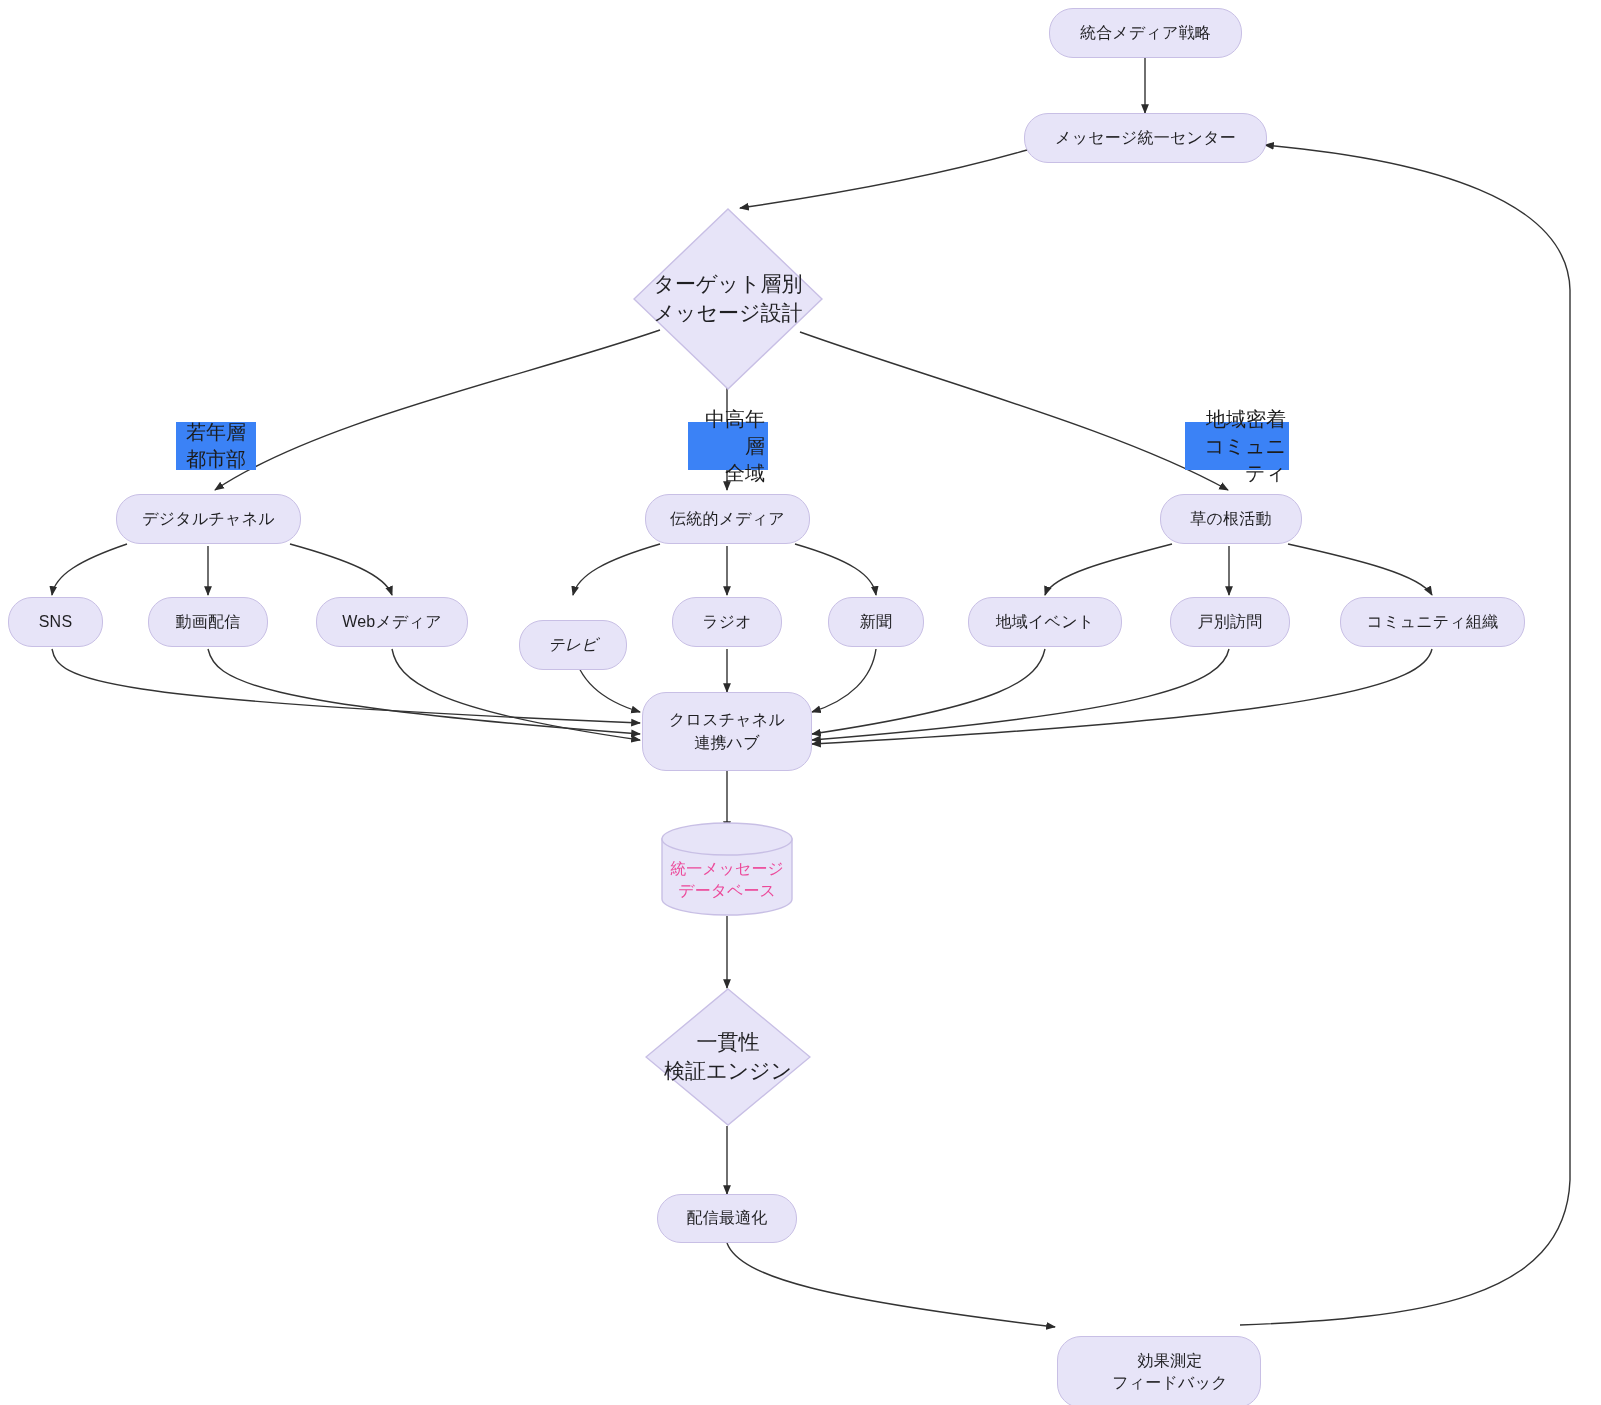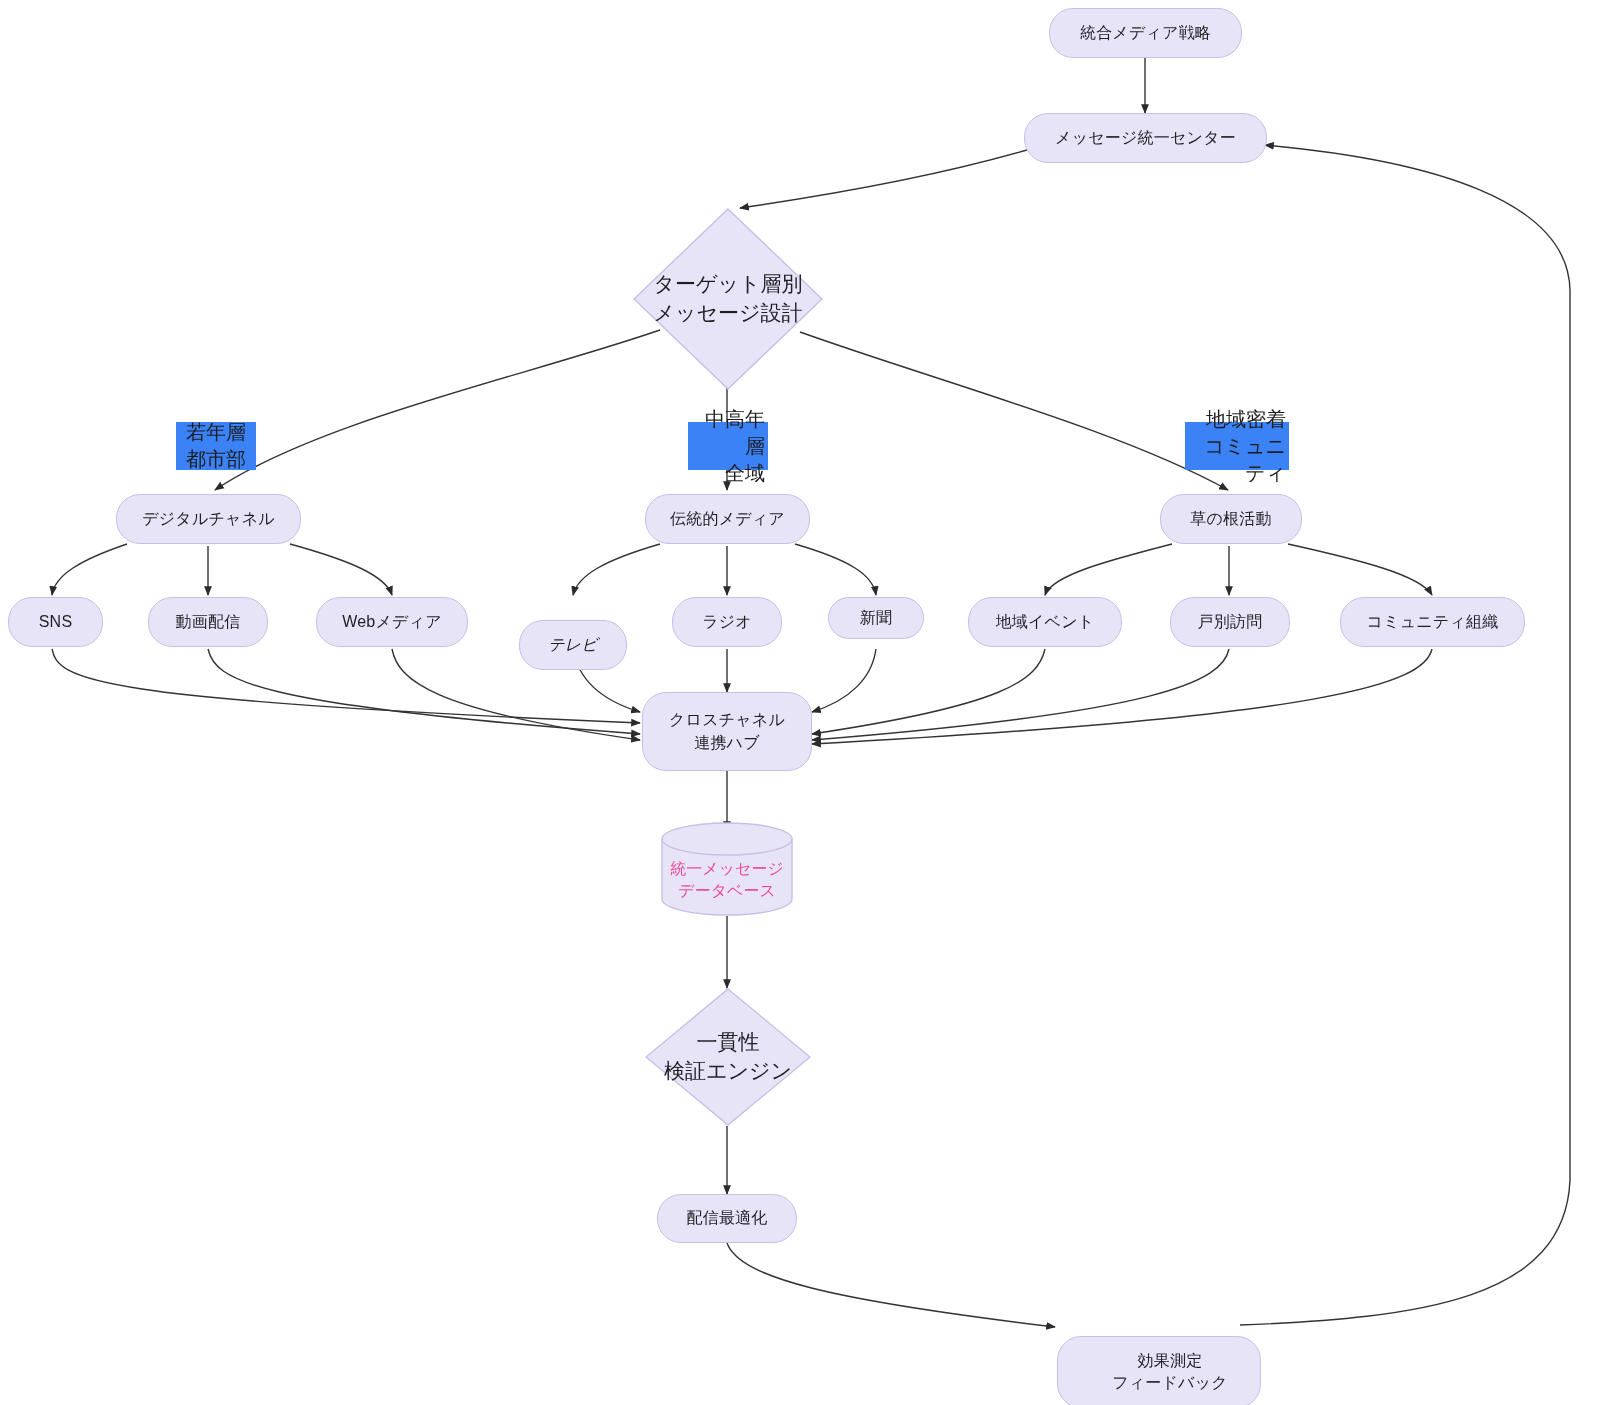--- a/index.html
+++ b/index.html
@@ -222,21 +222,21 @@
   </div>
 
   <div class="node node-rect" style="left:519px; top:620px; width:108px; height:50px;font-style:italic;">
     <span>テレビ</span>
   </div>
 
   <div class="node node-rect" style="left:672px; top:597px; width:110px; height:50px;">
     <span>ラジオ</span>
   </div>
 
-  <div class="node node-rect" style="left:828px; top:597px; width:96px; height:42px;">
+  <div class="node node-rect" style="left:828px; top:597px; width:96px; height:50px;">
     <span>新聞</span>
   </div>
 
   <div class="node node-rect" style="left:968px; top:597px; width:154px; height:50px;">
     <span>地域イベント</span>
   </div>
 
   <div class="node node-rect" style="left:1170px; top:597px; width:120px; height:50px;">
     <span>戸別訪問</span>
   </div>

